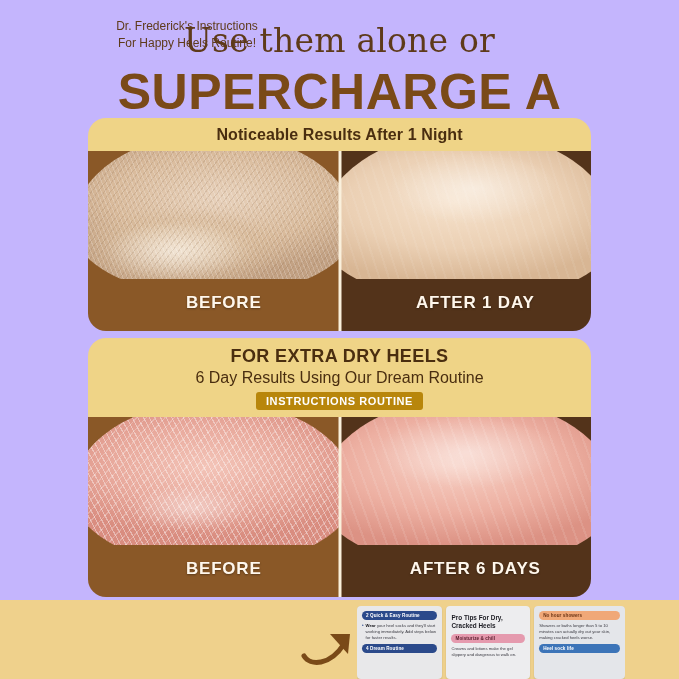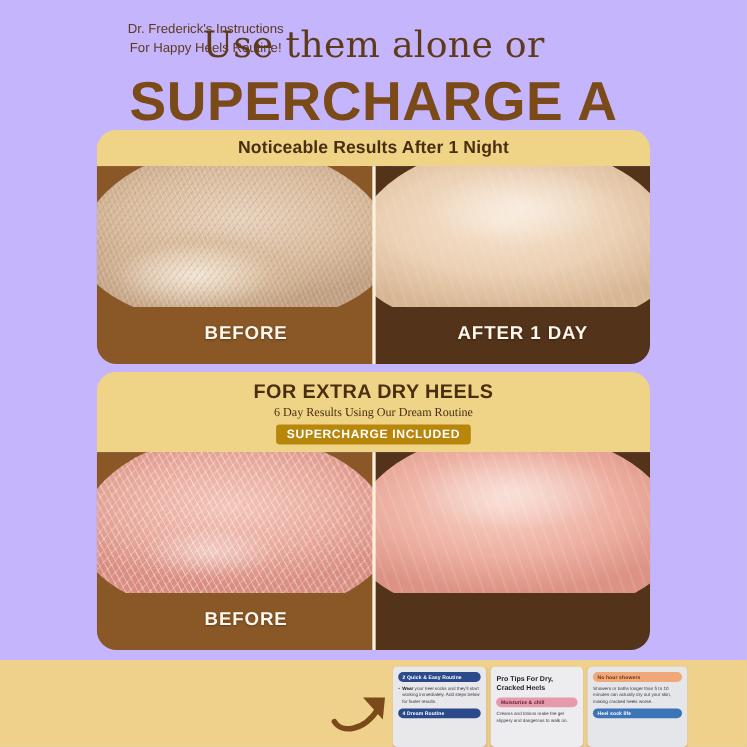--- a/index.html
+++ b/index.html
@@ -24,21 +24,21 @@
   }
 
   
   .panel{position:absolute;left:88px;width:503px;border-radius:18px;overflow:hidden;}
   .panel-head{
     background:#EFD487;color:#4A2E10;text-align:center;
     padding:8px 0 7px 0;
   }
   .ph-main{font-size:16px;font-weight:700;letter-spacing:.1px;}
   .ph-caps{font-size:18px;font-weight:bold;letter-spacing:.4px;}
-  .ph-sub{font-size:11px;font-weight:500;margin-top:2px;font-family:Liberation Serif, serif;}
+  .ph-sub{font-size:16px;font-weight:500;margin-top:2px;}
   .badge{
     display:inline-block;background:#B8860B;color:#FFFFFF;
     font-size:11px;font-weight:bold;letter-spacing:.6px;
     padding:3px 10px;border-radius:3px;margin-top:5px;
   }
   .panel-body{display:flex;position:relative;}
   .half{position:relative;width:50%;overflow:hidden;}
   .half-left{background:#8A5827;}
   .half-right{background:#53331A;}
   .photo{height:128px;width:100%;position:relative;overflow:hidden;}
@@ -166,33 +166,34 @@
         <div class="cap">AFTER 1 DAY</div>
       </div>
       <div class="divider"></div>
     </div>
   </div>
 
   <div class="panel" style="top:338px;">
     <div class="panel-head">
       <div class="ph-caps">FOR EXTRA DRY HEELS</div>
       <div class="ph-sub">6 Day Results Using Our Dream Routine</div>
-      <div class="badge">SUPERCHARGE INCLUDED</div>
+      <div class="badge">INSTRUCTIONS ROUTINE</div>
     </div>
     <div class="panel-body">
       <div class="half half-left">
         <div class="photo">
             <div class="heel-c"></div>
           </div>
         <div class="cap">BEFORE</div>
       </div>
       <div class="half half-right">
         <div class="photo">
             <div class="heel-d"></div>
           </div>
+        <div class="cap">AFTER 6 DAYS</div>
       </div>
       <div class="divider"></div>
     </div>
   </div>
 
   <div class="bottom"></div>
 
   <div class="bottom-text">
     <div>Dr. Frederick's Instructions</div>
     <div>For Happy Heels Routine!</div>

